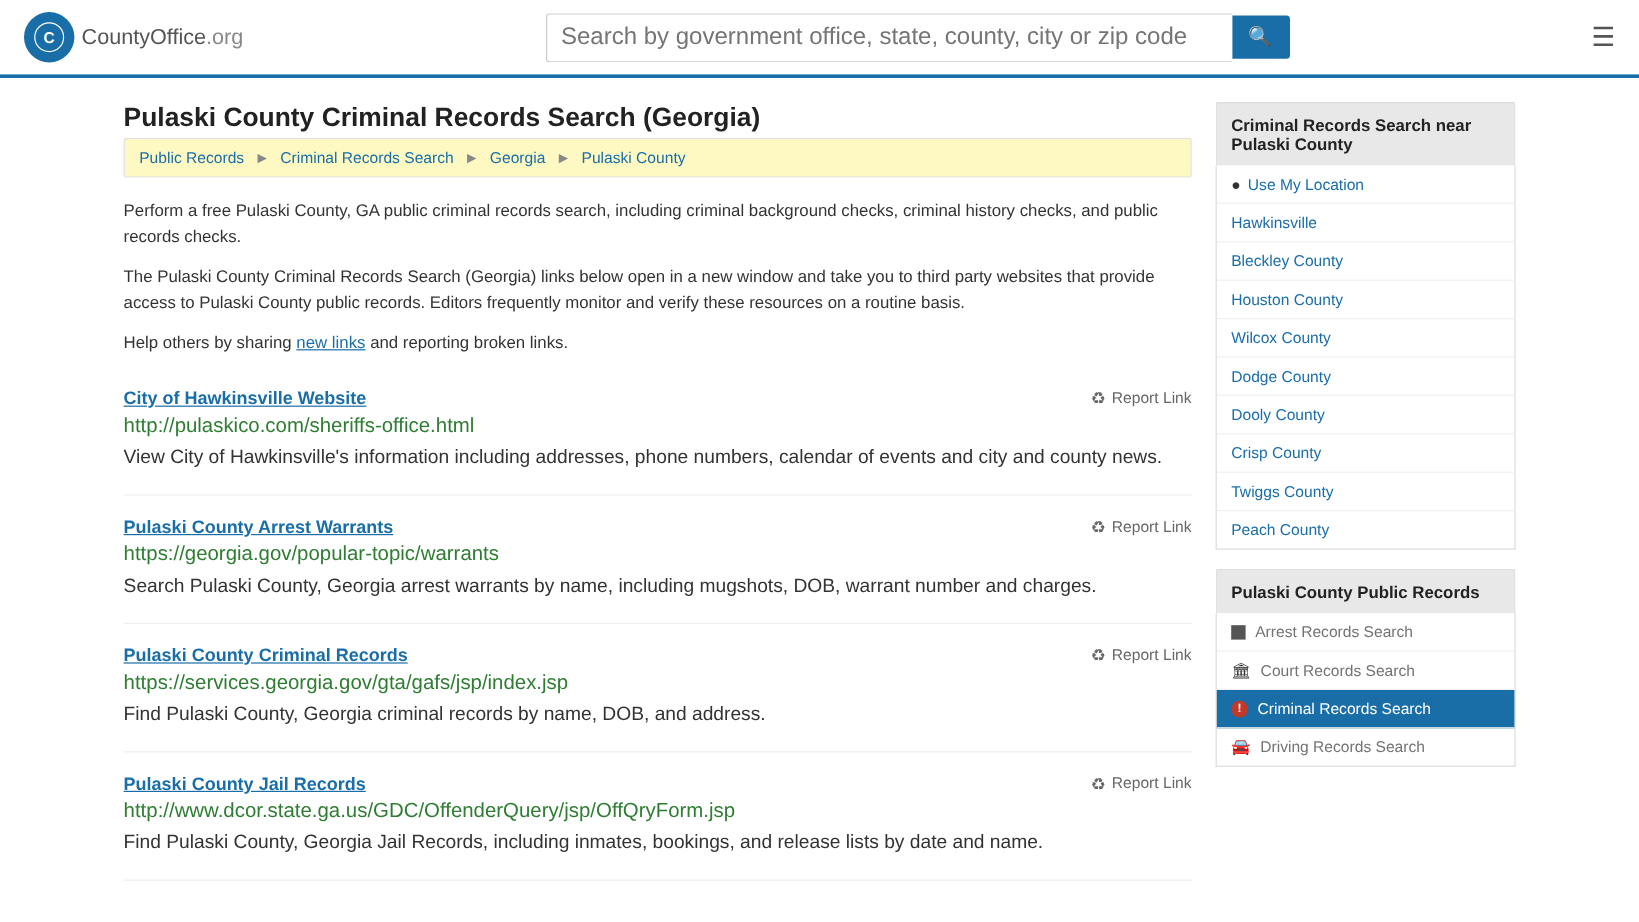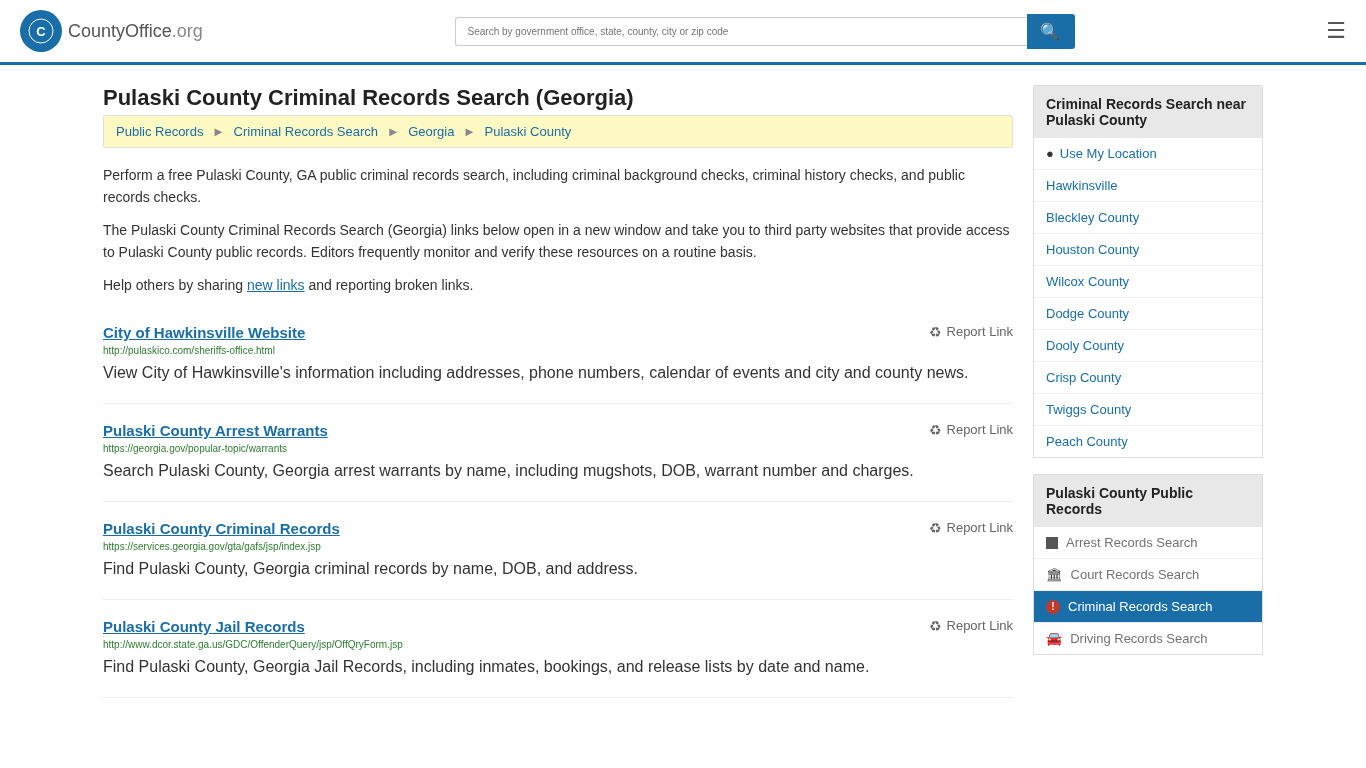--- a/index.html
+++ b/index.html
@@ -46,21 +46,21 @@
       flex: 1;
       max-width: 620px;
       margin: 0 30px;
     }
     .search-input {
       flex: 1;
       padding: 8px 12px;
       border: 1px solid #ccc;
       border-right: none;
       border-radius: 3px 0 0 3px;
-      font-size: 10px;
+      font-size: 20px;
       color: #0c4a6e;
       outline: none;
     }
     .search-btn {
       background: #1a6ea8;
       border: none;
       padding: 8px 14px;
       border-radius: 0 3px 3px 0;
       cursor: pointer;
       color: white;
@@ -147,32 +147,32 @@
       color: #666;
       font-size: 13px;
       cursor: pointer;
       white-space: nowrap;
     }
     .report-icon {
       font-size: 14px;
     }
     .result-url {
       color: #2e7d32;
-      font-size: 10px;
+      font-size: 17px;
       margin-bottom: 5px;
     }
     .result-desc {
       font-size: 16px;
       color: #333;
       line-height: 1.5;
     }
 
     
     .sidebar {
-      width: 230px;
+      width: 250px;
       flex-shrink: 0;
     }
 
     .sidebar-section {
       margin-bottom: 16px;
     }
 
     .sidebar-header {
       background: #e8e8e8;
       padding: 10px 12px;

